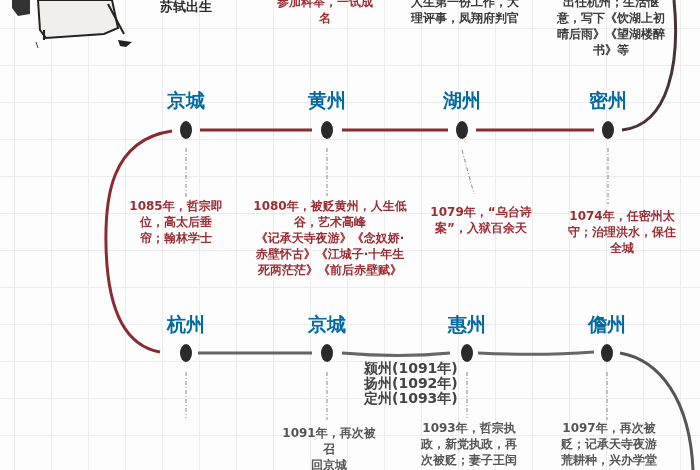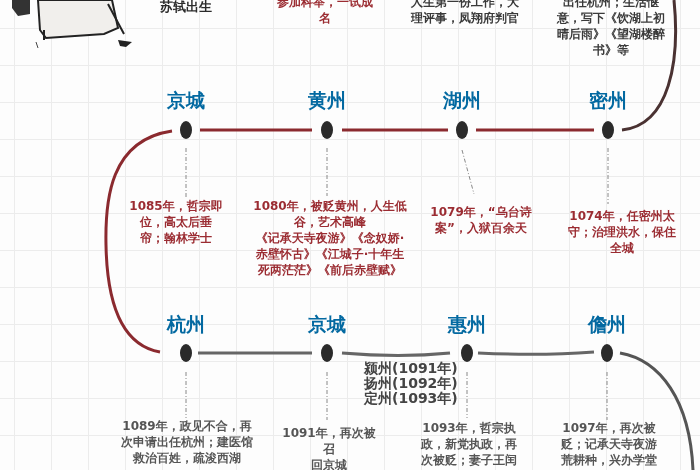--- a/index.html
+++ b/index.html
@@ -131,25 +131,20 @@
   <div class="city" style="left:287px; top:312px;">京城</div>
   <div class="city" style="left:427px; top:312px;">惠州</div>
   <div class="city" style="left:567px; top:312px;">儋州</div>
 
   <div class="small-list">
     <div>颍州(1091年)</div>
     <div>扬州(1092年)</div>
     <div>定州(1093年)</div>
   </div>
 
-  <div class="note grey" style="left:116px; top:418px; width:142px;">
-    <div>1089年，政见不合，再</div>
-    <div>次申请出任杭州；建医馆</div>
-    <div>救治百姓，疏浚西湖</div>
-  </div>
   <div class="note grey" style="left:278px; top:425px; width:102px;">
     <div>1091年，再次被召</div>
     <div>回京城</div>
   </div>
   <div class="note grey" style="left:414px; top:420px; width:110px;">
     <div>1093年，哲宗执</div>
     <div>政，新党执政，再</div>
     <div>次被贬；妻子王闰</div>
   </div>
   <div class="note grey" style="left:554px; top:420px; width:110px;">

